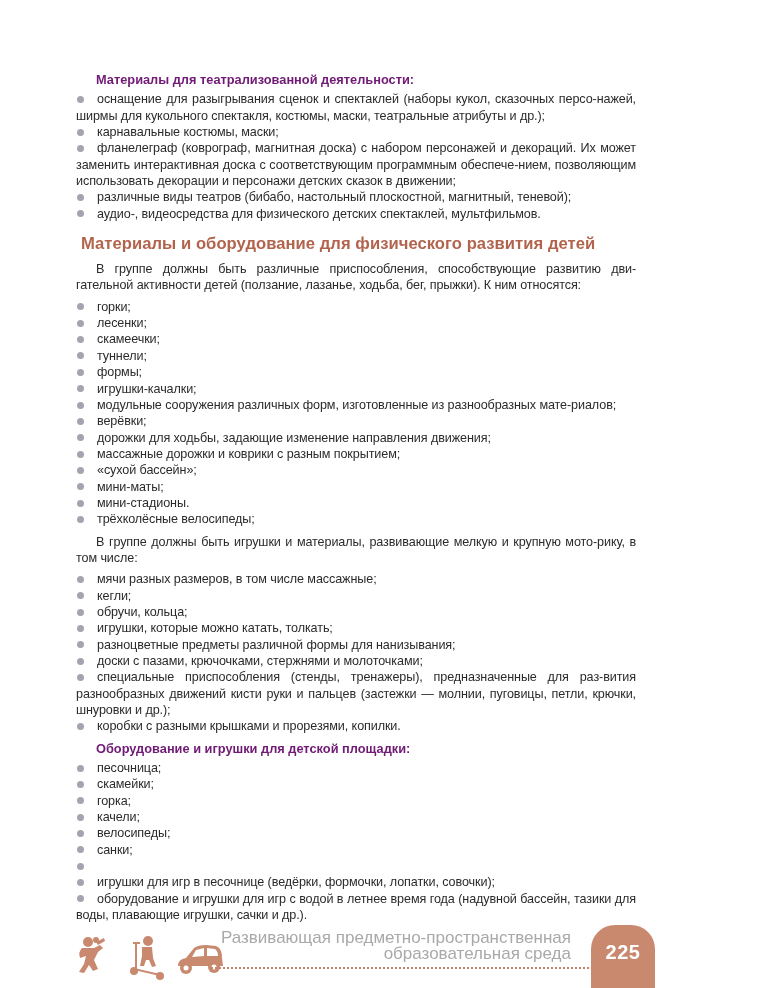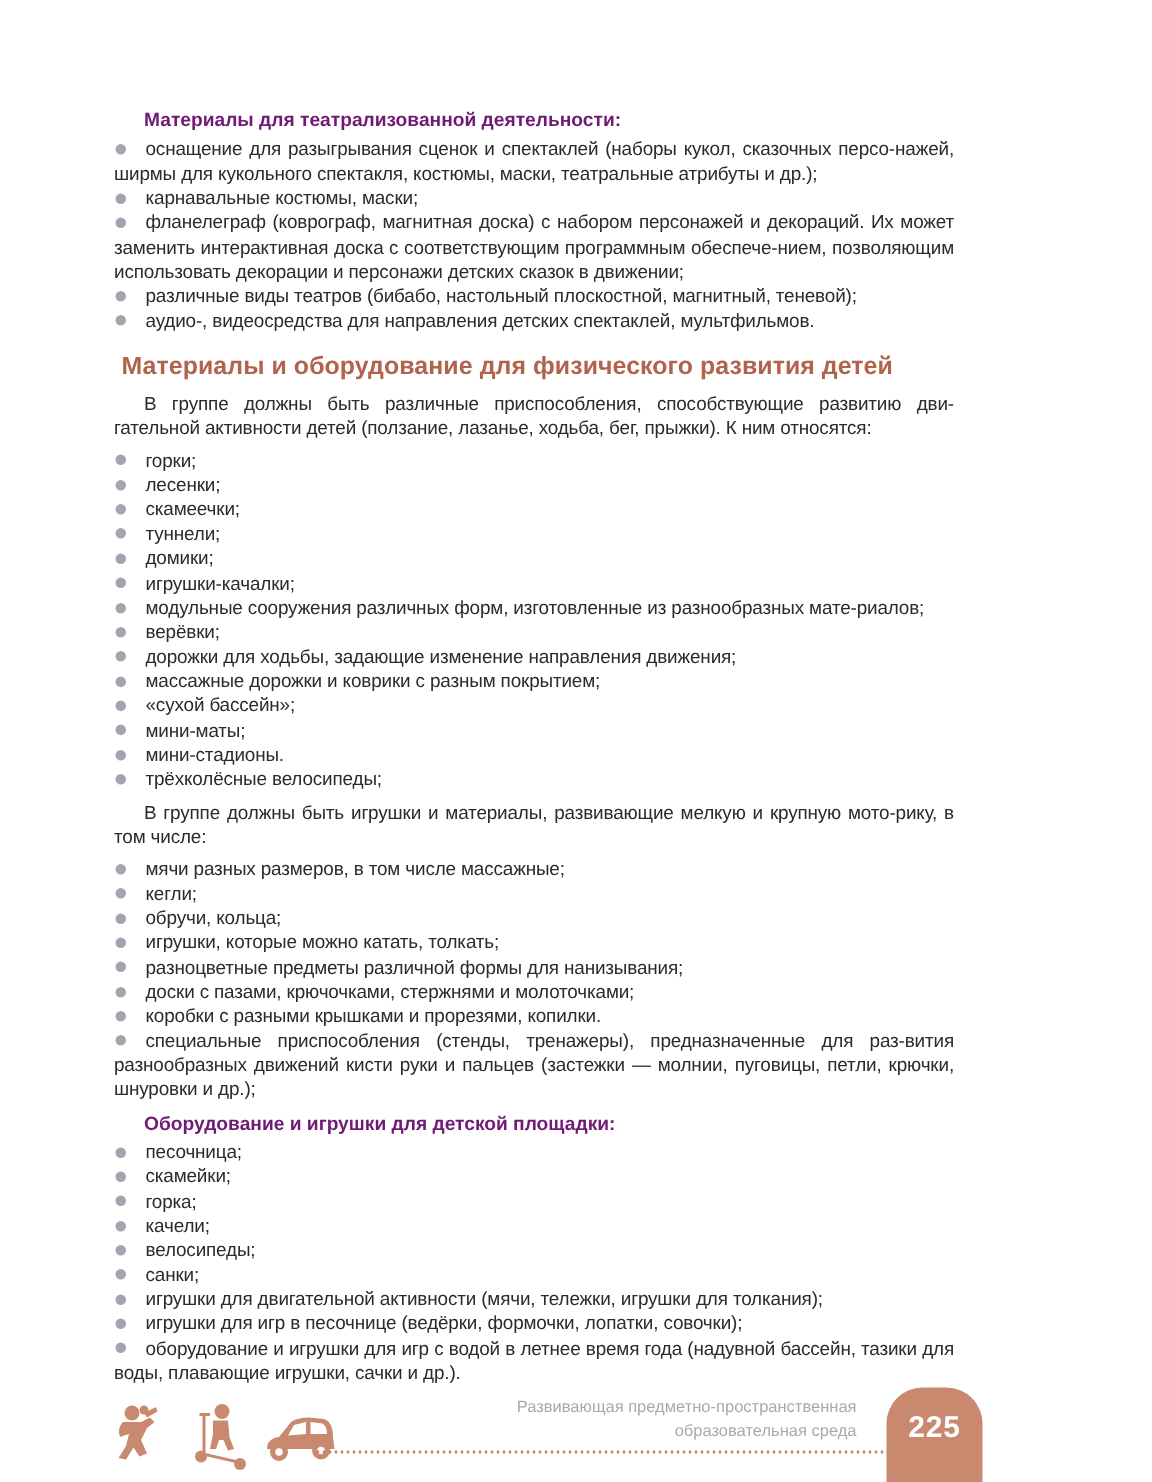--- a/index.html
+++ b/index.html
@@ -12,52 +12,52 @@
   .indent { text-indent: 20px; }
   ul.bl { list-style: none; margin: 0; padding: 0; }
   ul.bl li { font-size: 12.6px; line-height: 16.35px; text-align: justify; letter-spacing: -0.1px; }
   .dot { display: inline-block; width: 7px; height: 7px; border-radius: 50%; background: #a6a3b0;
          margin: 0 13px 1px 1px; vertical-align: middle; }
   .gap { height: 6px; }
   .gap2 { height: 5px; }
   
   .footer-icons { position: absolute; left: 76px; top: 936px; width: 150px; height: 45px; }
   .footer-text { position: absolute; right: 197px; top: 930px; text-align: right; color: #a9a9a9;
-                 font-size: 11px; line-height: 16px; }
+                 font-size: 17px; line-height: 16px; }
   .footer-dots { position: absolute; left: 210px; top: 967px; width: 430px; height: 2px;
                  background-image: radial-gradient(circle, #c4836e 0.9px, transparent 1.1px);
                  background-size: 4px 2px; }
   .page-badge { position: absolute; left: 591px; top: 925px; width: 64px; height: 63px;
                 background: #c9896f; border-radius: 24px 24px 0 0; }
   .page-num { position: absolute; left: 0; right: 0; top: 16px; text-align: center; color: #ffffff;
               font-weight: bold; font-size: 20px; letter-spacing: 0.5px; }
 </style>
 </head>
 <body>
 
 <div class="page">
 
   <p class="subhead">Материалы для театрализованной деятельности:</p>
   <ul class="bl">
     <li><span class="dot"></span><span>оснащение для разыгрывания сценок и спектаклей (наборы кукол, сказочных персо-нажей, ширмы для кукольного спектакля, костюмы, маски, театральные атрибуты и др.);</span></li>
     <li><span class="dot"></span><span>карнавальные костюмы, маски;</span></li>
     <li><span class="dot"></span><span>фланелеграф (коврограф, магнитная доска) с набором персонажей и декораций. Их может заменить интерактивная доска с соответствующим программным обеспече-нием, позволяющим использовать декорации и персонажи детских сказок в движении;</span></li>
     <li><span class="dot"></span><span>различные виды театров (бибабо, настольный плоскостной, магнитный, теневой);</span></li>
-    <li><span class="dot"></span><span>аудио-, видеосредства для направления детских спектаклей, мультфильмов.</span></li>
+    <li><span class="dot"></span><span>аудио-, видеосредства для физического детских спектаклей, мультфильмов.</span></li>
   </ul>
 
   <h2 class="heading">Материалы и оборудование для физического развития детей</h2>
   <p class="p indent">В группе должны быть различные приспособления, способствующие развитию дви-гательной активности детей (ползание, лазанье, ходьба, бег, прыжки). К ним относятся:</p>
   <div class="gap2"></div>
   <ul class="bl">
     <li><span class="dot"></span><span>горки;</span></li>
     <li><span class="dot"></span><span>лесенки;</span></li>
     <li><span class="dot"></span><span>скамеечки;</span></li>
     <li><span class="dot"></span><span>туннели;</span></li>
-    <li><span class="dot"></span><span>домики;</span></li>
+    <li><span class="dot"></span><span>формы;</span></li>
     <li><span class="dot"></span><span>игрушки-качалки;</span></li>
     <li><span class="dot"></span><span>модульные сооружения различных форм, изготовленные из разнообразных мате-риалов;</span></li>
     <li><span class="dot"></span><span>верёвки;</span></li>
     <li><span class="dot"></span><span>дорожки для ходьбы, задающие изменение направления движения;</span></li>
     <li><span class="dot"></span><span>массажные дорожки и коврики с разным покрытием;</span></li>
     <li><span class="dot"></span><span>«сухой бассейн»;</span></li>
     <li><span class="dot"></span><span>мини-маты;</span></li>
     <li><span class="dot"></span><span>мини-стадионы.</span></li>
     <li><span class="dot"></span><span>трёхколёсные велосипеды;</span></li>
   </ul>
@@ -65,34 +65,34 @@
   <div class="gap"></div>
   <p class="p indent">В группе должны быть игрушки и материалы, развивающие мелкую и крупную мото-рику, в том числе:</p>
   <div class="gap2"></div>
   <ul class="bl">
     <li><span class="dot"></span><span>мячи разных размеров, в том числе массажные;</span></li>
     <li><span class="dot"></span><span>кегли;</span></li>
     <li><span class="dot"></span><span>обручи, кольца;</span></li>
     <li><span class="dot"></span><span>игрушки, которые можно катать, толкать;</span></li>
     <li><span class="dot"></span><span>разноцветные предметы различной формы для нанизывания;</span></li>
     <li><span class="dot"></span><span>доски с пазами, крючочками, стержнями и молоточками;</span></li>
+    <li><span class="dot"></span><span>специальные приспособления (стенды, тренажеры), предназначенные для раз-вития разнообразных движений кисти руки и пальцев (застежки — молнии, пуговицы, петли, крючки, шнуровки и др.);</span></li>
     <li><span class="dot"></span><span>коробки с разными крышками и прорезями, копилки.</span></li>
-    <li><span class="dot"></span><span>специальные приспособления (стенды, тренажеры), предназначенные для раз-вития разнообразных движений кисти руки и пальцев (застежки — молнии, пуговицы, петли, крючки, шнуровки и др.);</span></li>
   </ul>
 
   <div class="gap"></div>
   <p class="subhead">Оборудование и игрушки для детской площадки:</p>
   <ul class="bl">
     <li><span class="dot"></span><span>песочница;</span></li>
     <li><span class="dot"></span><span>скамейки;</span></li>
     <li><span class="dot"></span><span>горка;</span></li>
     <li><span class="dot"></span><span>качели;</span></li>
     <li><span class="dot"></span><span>велосипеды;</span></li>
     <li><span class="dot"></span><span>санки;</span></li>
-    <li><span class="dot"></span><span>игрушки для двигательной активности (мячи, тележки, игрушки для толкания);</span></li>
+    <li><span class="dot"></span></li>
     <li><span class="dot"></span><span>игрушки для игр в песочнице (ведёрки, формочки, лопатки, совочки);</span></li>
     <li><span class="dot"></span><span>оборудование и игрушки для игр с водой в летнее время года (надувной бассейн, тазики для воды, плавающие игрушки, сачки и др.).</span></li>
   </ul>
 </div>
 
 <div class="footer-icons">
   <svg width="150" height="45" viewBox="0 0 150 45">
     <g fill="#c9896f">
       <g>
         <circle cx="12" cy="6" r="5"></circle>

